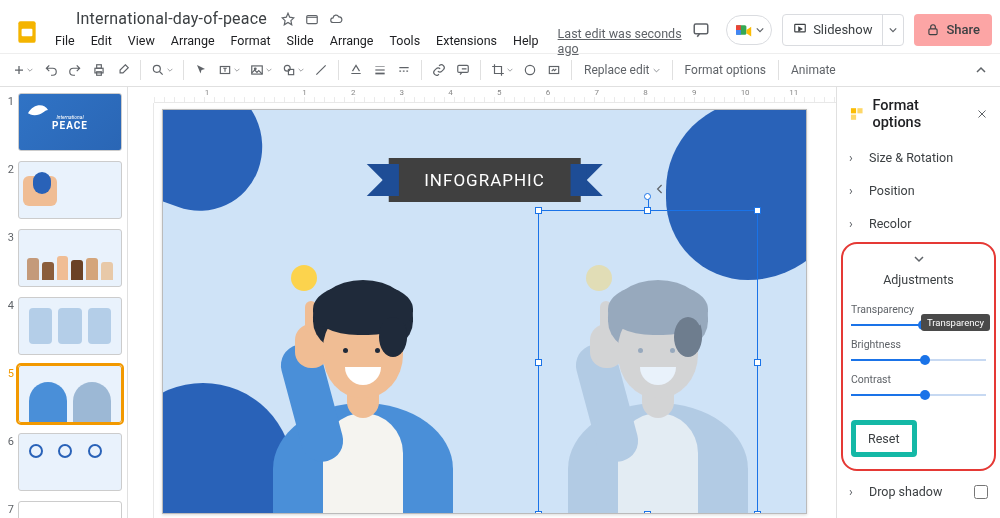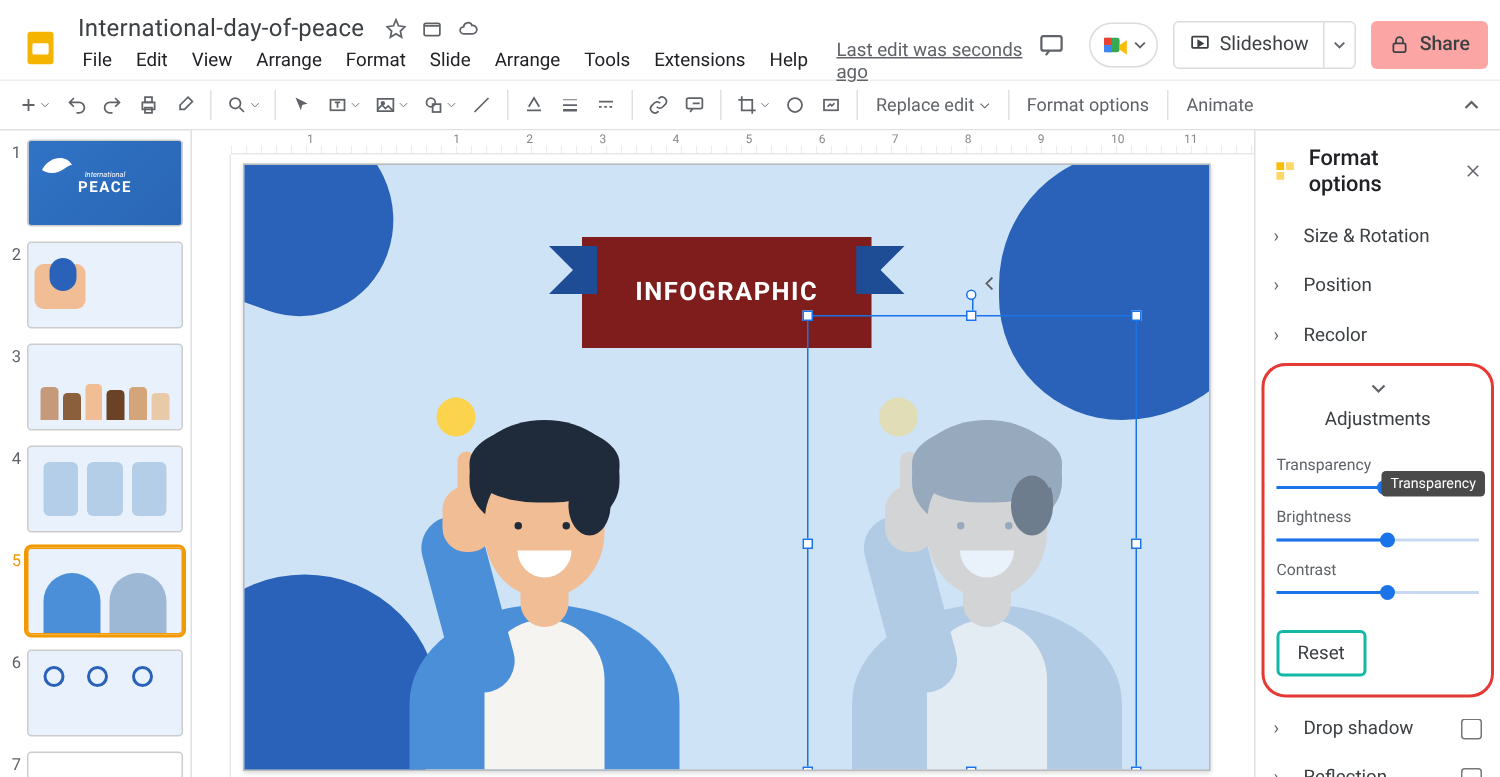--- a/index.html
+++ b/index.html
@@ -3,21 +3,21 @@
 <meta charset="utf-8">
 <style>
   * { box-sizing: border-box; margin: 0; padding: 0; }
   html, body { width: 1000px; height: 518px; font-family: "Google Sans", Roboto, Arial, sans-serif; font-size: 13px; color: #3c4043; overflow: hidden; background: #fff; }
 
   
   .header { display: flex; align-items: center; padding: 6px 8px 0 8px; height: 53px; }
   .logo { width: 26px; height: 26px; margin: 4px 8px 0 6px; }
   .docinfo { flex: 1; display: flex; flex-direction: column; }
   .title-row { display: flex; align-items: center; gap: 10px; height: 22px; }
-  .doc-title { font-size: 16px; color: #3c4043; letter-spacing: .2px; padding: 1px 4px; }
+  .doc-title { font-size: 16px; color: #3c4043; letter-spacing: .2px; padding: 1px 4px; margin-left: 24px; }
   .title-icon { width: 14px; height: 14px; color: #5f6368; display:flex; align-items:center; justify-content:center;}
   .menu-row { display: flex; align-items: center; gap: 2px; height: 22px; font-size: 12.5px; color: #202124; }
   .menu-item { padding: 2px 7px; border-radius: 4px; }
   .last-edit { color: #5f6368; text-decoration: underline; margin-left: 10px; }
   .header-right { display: flex; align-items: center; gap: 10px; margin-left: auto; }
   .hdr-btn { width: 30px; height: 30px; border-radius: 50%; display:flex; align-items:center; justify-content:center; color:#5f6368;}
   .meet-btn { width: 46px; height: 30px; border: 1px solid #dadce0; border-radius: 16px; display:flex; align-items:center; justify-content:center; }
   .slideshow { display:flex; align-items:center; border:1px solid #dadce0; border-radius:4px; height:32px; }
   .slideshow-main { display:flex; gap:6px; padding:0 10px; font-size:13px; }
   .slideshow-drop { border-left:1px solid #dadce0; padding:0 6px; height:100%; display:flex; align-items:center; }
@@ -51,21 +51,21 @@
   .ruler-h { position:absolute; top:0; left:26px; right:0; height:16px; background:#fff; border-bottom:1px solid #e8e8e8; }
   .ruler-v { position:absolute; top:16px; left:0; width:26px; bottom:0; background:#fff; border-right:1px solid #e8e8e8; }
   .ruler-h::before { content:""; position:absolute; inset:0; background-image:repeating-linear-gradient(90deg,#ccc 0,#ccc 1px,transparent 1px,transparent 10px); opacity:.4; top:10px;}
   .ruler-ticks { position:absolute; top:0; left:0; right:0; height:16px; display:flex; font-size:8px; color:#888;}
   .ruler-ticks span { width:50.5px; text-align:left; padding-left:2px; padding-top:1px;}
 
   .slide { position:absolute; top:22px; left:34px; width:645px; height:405px; background:#cfe3f7; border:1px solid #bbb; box-shadow:0 1px 3px rgba(0,0,0,.15); overflow:hidden; }
   .blob-tl { position:absolute; top:-30px; left:-30px; width:130px; height:130px; background:#2962b8; border-radius:50% 60% 55% 45%; transform:rotate(20deg);}
   .blob-tr { position:absolute; top:-10px; right:-40px; width:180px; height:180px; background:#2962b8; border-radius:55% 45% 60% 50%;}
   .blob-bl { position:absolute; bottom:-50px; left:-50px; width:180px; height:180px; background:#2962b8; border-radius:50%;}
-  .banner { position:absolute; top:48px; left:50%; transform:translateX(-50%); background:#7f1d1d; color:#fff; font-weight:bold; font-size:17px; letter-spacing:1px; padding:27px 36px; }
+  .banner { position:absolute; top:48px; left:50%; transform:translateX(-50%); background:#404040; color:#fff; font-weight:normal; font-size:17px; letter-spacing:1px; padding:12px 36px; }
   .banner::before, .banner::after { content:""; position:absolute; top:6px; width:0; height:0; border:16px solid #1e4d96; }
   .banner::before { left:-22px; border-left-color:transparent; }
   .banner::after { right:-22px; border-right-color:transparent; }
 
   .person { position:absolute; bottom:0; width:240px; height:280px; }
   .p1 { left:80px; }
   .p2 { left:375px; opacity:.55; }
   .jacket { position:absolute; bottom:0; left:30px; width:180px; height:110px; background:#4a8fd8; border-radius:50% 50% 0 0 / 60% 60% 0 0;}
   .shirt { position:absolute; bottom:0; left:80px; width:80px; height:100px; background:#f5f4f0; border-radius:40px 40px 0 0;}
   .neck { position:absolute; bottom:95px; left:104px; width:32px; height:30px; background:#f0bd94; border-radius:0 0 16px 16px;}
@@ -99,21 +99,21 @@
   .prow input[type=checkbox]{ width:14px; height:14px;}
 
   .adjust-box { border:2.5px solid #e53935; border-radius:16px; margin:2px 4px 4px 4px; padding:6px 8px 12px; }
   .adj-hd { display:flex; align-items:center; gap:8px; font-size:12.5px; padding:4px 2px 10px;flex-direction:column;}
   .slider-lbl { font-size:10.5px; color:#5f6368; margin:6px 0 2px;}
   .slider { position:relative; height:14px; }
   .slider .track { position:absolute; top:6px; left:0; right:0; height:2px; background:#c7d9f2;}
   .slider .fill { position:absolute; top:6px; left:0; height:2px; background:#1a73e8;}
   .slider .knob { position:absolute; top:2px; width:10px; height:10px; background:#1a73e8; border-radius:50%;}
   .tooltip { position:absolute; top:-4px; right:-4px; background:#4a4a4a; color:#fff; font-size:9.5px; padding:3px 6px; border-radius:3px;}
-  .reset { margin-top:18px; border:2px solid #14b8a6; border-radius:4px; padding:6px 12px; font-size:12.5px; display:inline-block;}
+  .reset { margin-top:18px; border:5px solid #14b8a6; border-radius:4px; padding:6px 12px; font-size:12.5px; display:inline-block;}
 
   .reveal { position:absolute; right:170px; top:90px; width:12px; height:24px; display:flex; align-items:center; justify-content:center; color:#5f6368;}
 
   svg { display:block; }
 </style>
 </head>
 <body>
 
 <div class="header">
   <div class="logo">

